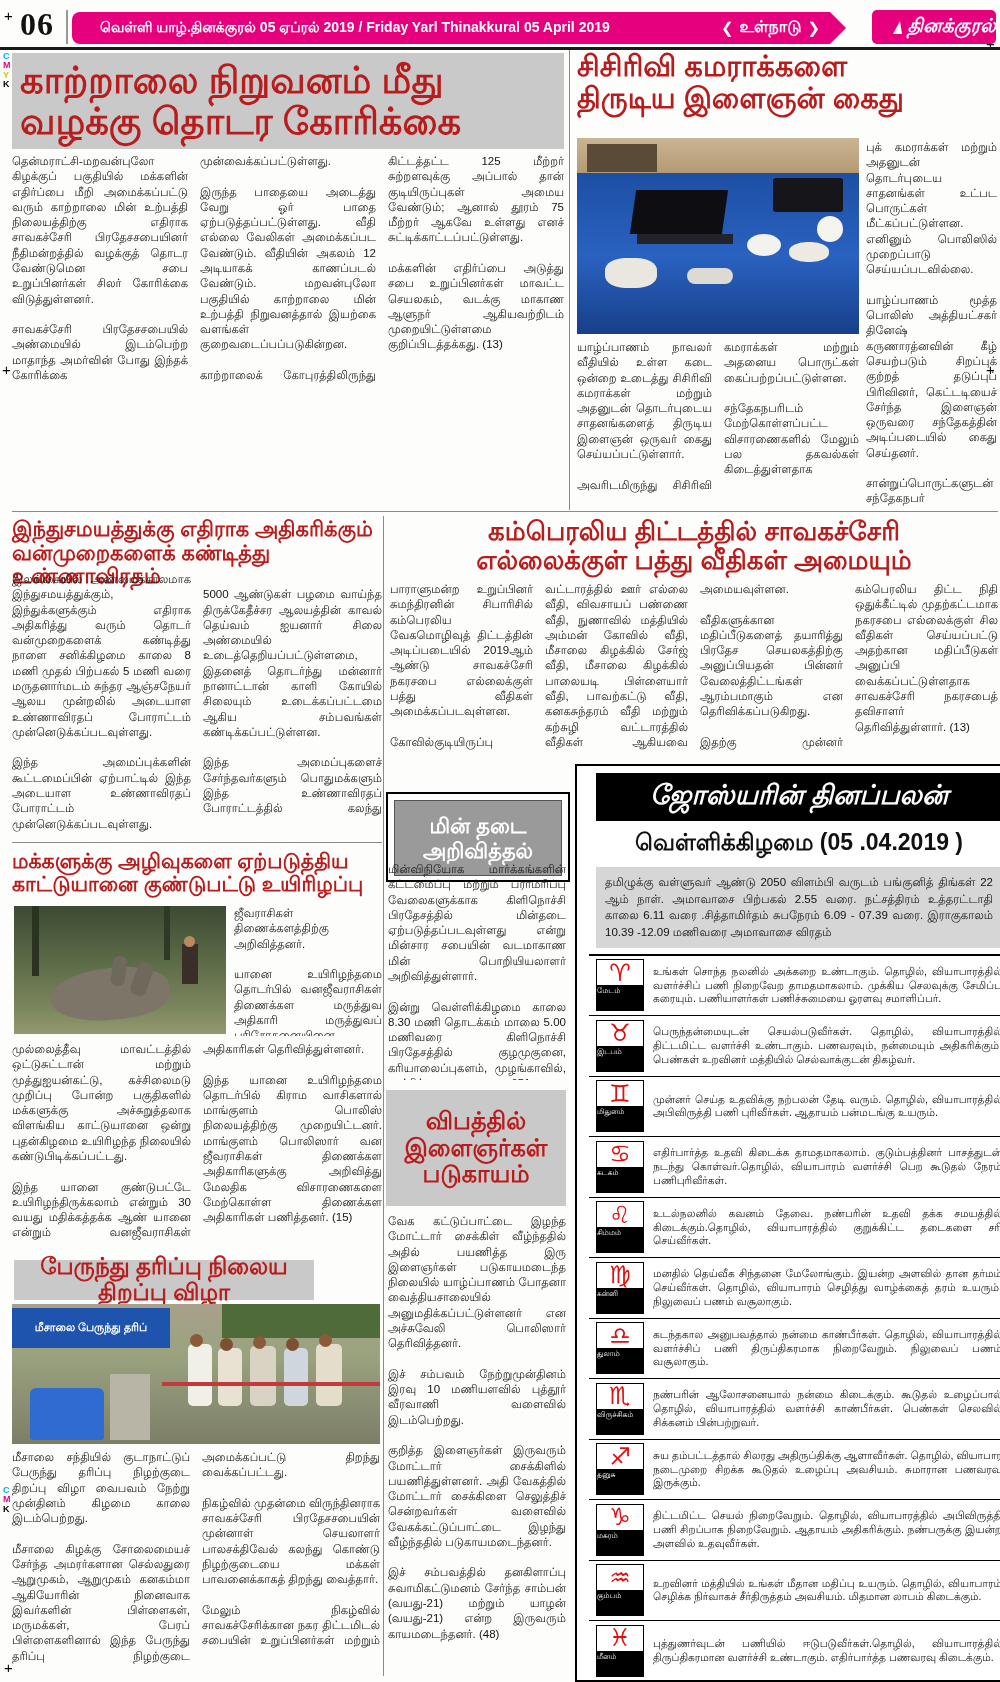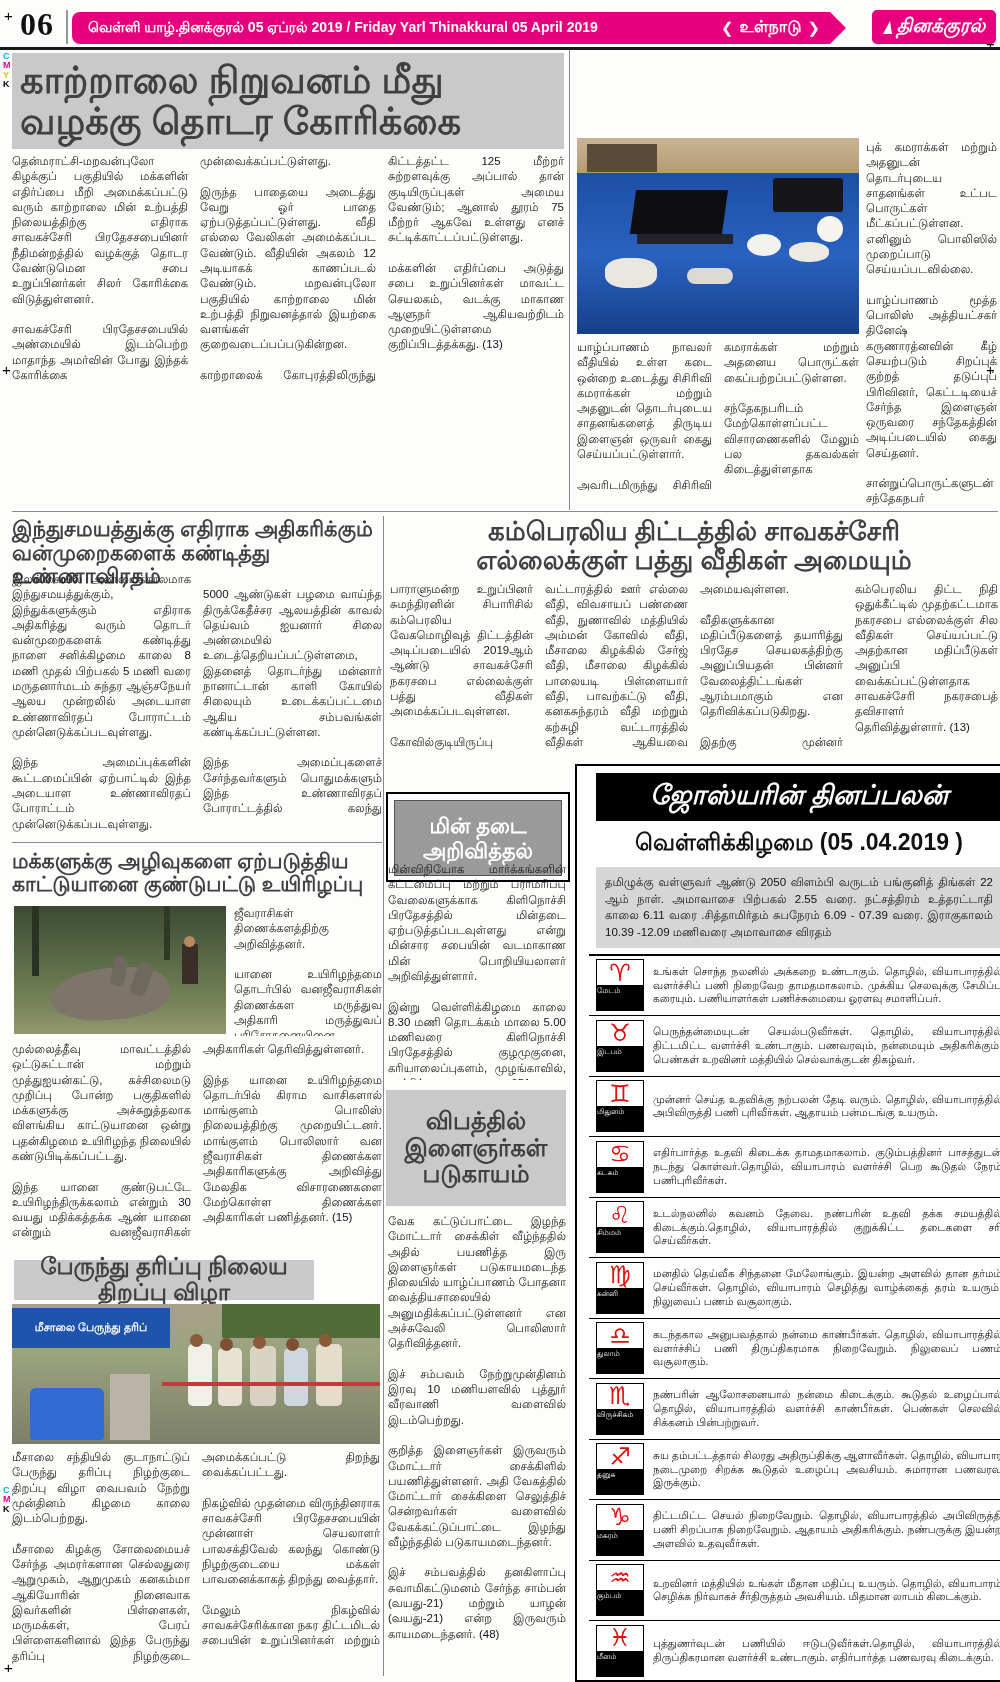--- a/index.html
+++ b/index.html
@@ -3,29 +3,29 @@
 <meta charset="utf-8">
 <style>
   html,body{margin:0;padding:0;background:#e8e8e8;}
   .page{position:relative;width:1000px;height:1682px;background:#fdfdfb;margin:0 auto;
         font-family:"Liberation Sans","DejaVu Sans",sans-serif;overflow:hidden;color:#111;}
   .abs{position:absolute;}
   
   .pagenum{font-size:32px;font-weight:bold;letter-spacing:1px;font-family:Liberation Serif, serif;}
   .masthead-bar{background:#e6007e;border-radius:8px 0 0 8px;display:flex;align-items:center;}
   .masthead-tip{width:0;height:0;border-top:16px solid transparent;border-bottom:16px solid transparent;border-left:16px solid #e6007e;}
-  .dateline{color:#fff;font-size:14px;font-weight:bold;padding-left:16px;white-space:nowrap;}
+  .dateline{color:#fff;font-size:14px;font-weight:bold;padding-left:28px;white-space:nowrap;}
   .section-label{color:#fff;font-size:16px;font-weight:bold;display:flex;align-items:center;gap:6px;}
   .chev{color:#fff;font-size:15px;font-weight:bold;}
   .logo-box{background:#e6007e;border-radius:5px;display:flex;align-items:center;justify-content:center;gap:5px;}
   .logo-text{color:#fff;font-size:19px;font-weight:bold;font-style:italic;}
   .sail{width:0;height:0;border-left:7px solid transparent;border-right:2px solid transparent;border-bottom:13px solid #fff;}
   .top-rule{background:#1a1a1a;}
   
-  .headline{font-weight:bold;color:#404040;white-space:pre-line;line-height:1.12;}
+  .headline{font-weight:bold;color:#b91c1c;white-space:pre-line;line-height:1.12;}
   .gray-box{background:#c9c9c9;}
   .boxed-head{background:#c9c9c9;display:flex;align-items:center;justify-content:center;text-align:center;}
   
   .article-body{font-size:11.5px;line-height:1.33;text-align:justify;white-space:pre-line;color:#141414;overflow:hidden;}
   .cols-2{column-count:2;column-gap:12px;}
   .cols-3{column-count:3;column-gap:12px;}
   .cols-4{column-count:4;column-gap:12px;}
   .divider-v{background:#8a8a8a;width:1px;}
   .divider-h{background:#8a8a8a;height:1px;}
   
@@ -77,21 +77,21 @@
   <div class="abs" style="left:66px;top:10px;width:2px;height:34px;background:#999;"></div>
   <div class="abs masthead-bar" style="left:72px;top:12px;width:758px;height:32px;">
     <span class="dateline">வெள்ளி யாழ்.தினக்குரல் 05 ஏப்ரல் 2019 / Friday Yarl Thinakkural 05 April 2019</span>
     <span class="section-label" style="margin-left:auto;margin-right:10px;">
       <span class="chev">❮</span>
       <span>உள்நாடு</span>
       <span class="chev">❯</span>
     </span>
   </div>
   <div class="abs masthead-tip" style="left:830px;top:12px;"></div>
-  <div class="abs logo-box" style="left:872px;top:10px;width:124px;height:34px;">
+  <div class="abs logo-box" style="left:872px;top:10px;width:124px;height:34px;justify-content:flex-end;">
     <span class="sail"></span>
     <span class="logo-text">தினக்குரல்</span>
   </div>
   <div class="abs top-rule" style="left:0;top:47px;width:1000px;height:3px;"></div>
 
   <div class="abs gray-box" style="left:12px;top:53px;width:552px;height:96px;display:flex;align-items:center;">
     <div class="headline" style="font-size:37px;padding-left:8px;">காற்றாலை நிறுவனம் மீது
 வழக்கு தொடர கோரிக்கை</div>
   </div>
   <div class="abs article-body cols-3" style="left:12px;top:154px;width:552px;height:352px;">தென்மராட்சி-மறவன்புலோ கிழக்குப் பகுதியில் மக்களின் எதிர்ப்பை மீறி அமைக்கப்பட்டு வரும் காற்றாலை மின் உற்பத்தி நிலையத்திற்கு எதிராக சாவகச்சேரி பிரதேசசபையினர் நீதிமன்றத்தில் வழக்குத் தொடர வேண்டுமென சபை உறுப்பினர்கள் சிலர் கோரிக்கை விடுத்துள்ளனர்.
@@ -99,20 +99,22 @@
 சாவகச்சேரி பிரதேசசபையில் அண்மையில் இடம்பெற்ற மாதாந்த அமர்வின் போது இந்தக் கோரிக்கை முன்வைக்கப்பட்டுள்ளது.
 
 இருந்த பாதையை அடைத்து வேறு ஓர் பாதை ஏற்படுத்தப்பட்டுள்ளது. வீதி எல்லை வேலிகள் அமைக்கப்பட வேண்டும். வீதியின் அகலம் 12 அடியாகக் காணப்படல் வேண்டும். மறவன்புலோ பகுதியில் காற்றாலை மின் உற்பத்தி நிறுவனத்தால் இயற்கை வளங்கள் குறைவடைப்பப்படுகின்றன.
 
 காற்றாலைக் கோபுரத்திலிருந்து கிட்டத்தட்ட 125 மீற்றர் சுற்றளவுக்கு அப்பால் தான் குடியிருப்புகள் அமைய வேண்டும்; ஆனால் தூரம் 75 மீற்றர் ஆகவே உள்ளது எனச் சுட்டிக்காட்டப்பட்டுள்ளது.
 
 மக்களின் எதிர்ப்பை அடுத்து சபை உறுப்பினர்கள் மாவட்ட செயலகம், வடக்கு மாகாண ஆளுநர் ஆகியவற்றிடம் முறையிட்டுள்ளமை குறிப்பிடத்தக்கது.    (13)</div>
 
   <div class="abs divider-v" style="left:569px;top:50px;height:460px;"></div>
 
+  <div class="abs headline" style="left:577px;top:50px;width:420px;font-size:29px;">சிசிரிவி கமராக்களை
+திருடிய இளைஞன் கைது</div>
   <div class="photo" style="left:577px;top:138px;width:282px;height:196px;background:linear-gradient(180deg,#c9b493 0%,#b49a73 18%,#1d4fa4 18%,#2a62c0 60%,#173f8a 100%);">
     <div class="abs" style="left:10px;top:6px;width:70px;height:28px;background:#5a4a38;"></div>
     <div class="abs" style="left:56px;top:52px;width:92px;height:44px;background:#0e0e12;transform:skewX(-8deg);"></div>
     <div class="abs" style="left:60px;top:96px;width:96px;height:10px;background:#23232b;"></div>
     <div class="abs" style="left:196px;top:40px;width:70px;height:34px;background:#15151a;border-radius:3px;"></div>
     <div class="abs" style="left:170px;top:96px;width:34px;height:22px;background:#f2f2ee;border-radius:50%;"></div>
     <div class="abs" style="left:212px;top:104px;width:40px;height:20px;background:#eceae2;border-radius:45%;"></div>
     <div class="abs" style="left:240px;top:78px;width:26px;height:26px;background:#f5f4ef;border-radius:50%;"></div>
     <div class="abs" style="left:28px;top:120px;width:52px;height:30px;background:#e9e7df;border-radius:40%;"></div>
     <div class="abs" style="left:110px;top:130px;width:46px;height:16px;background:#dcdad2;border-radius:8px;"></div>

